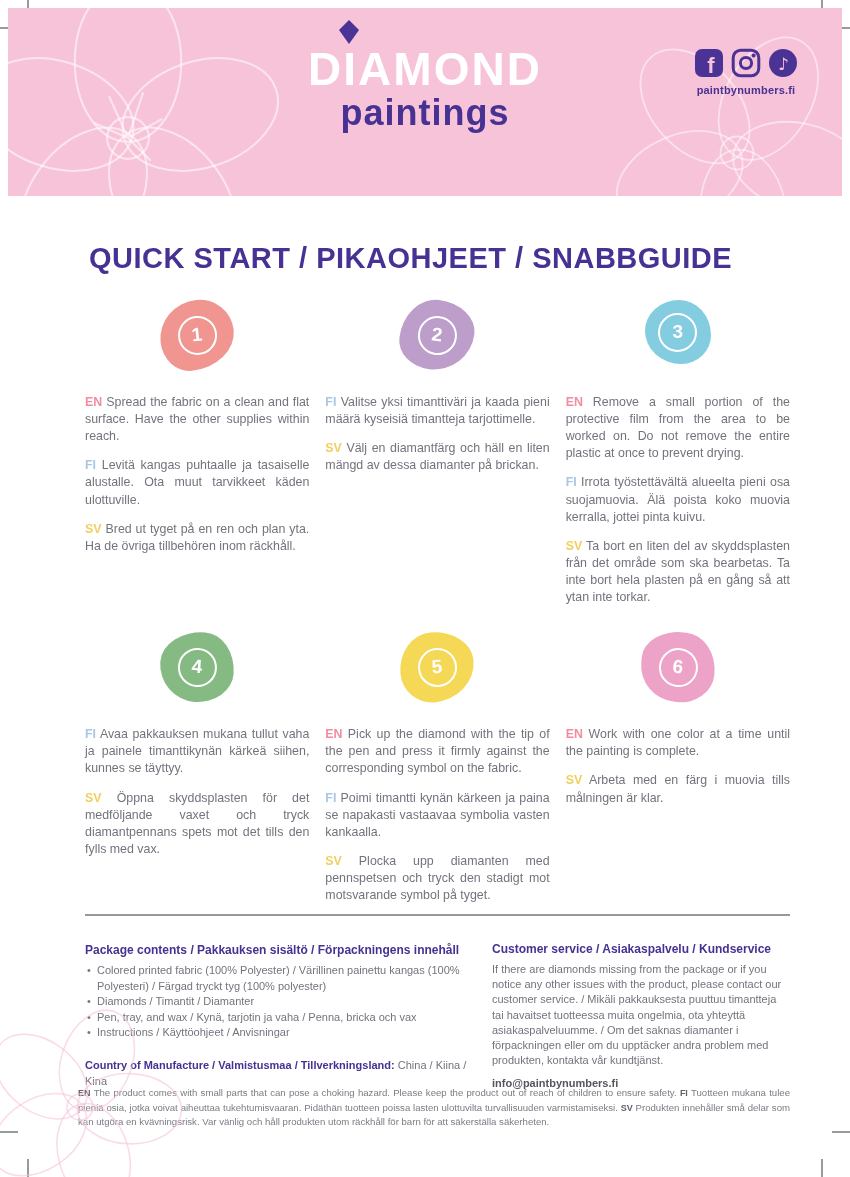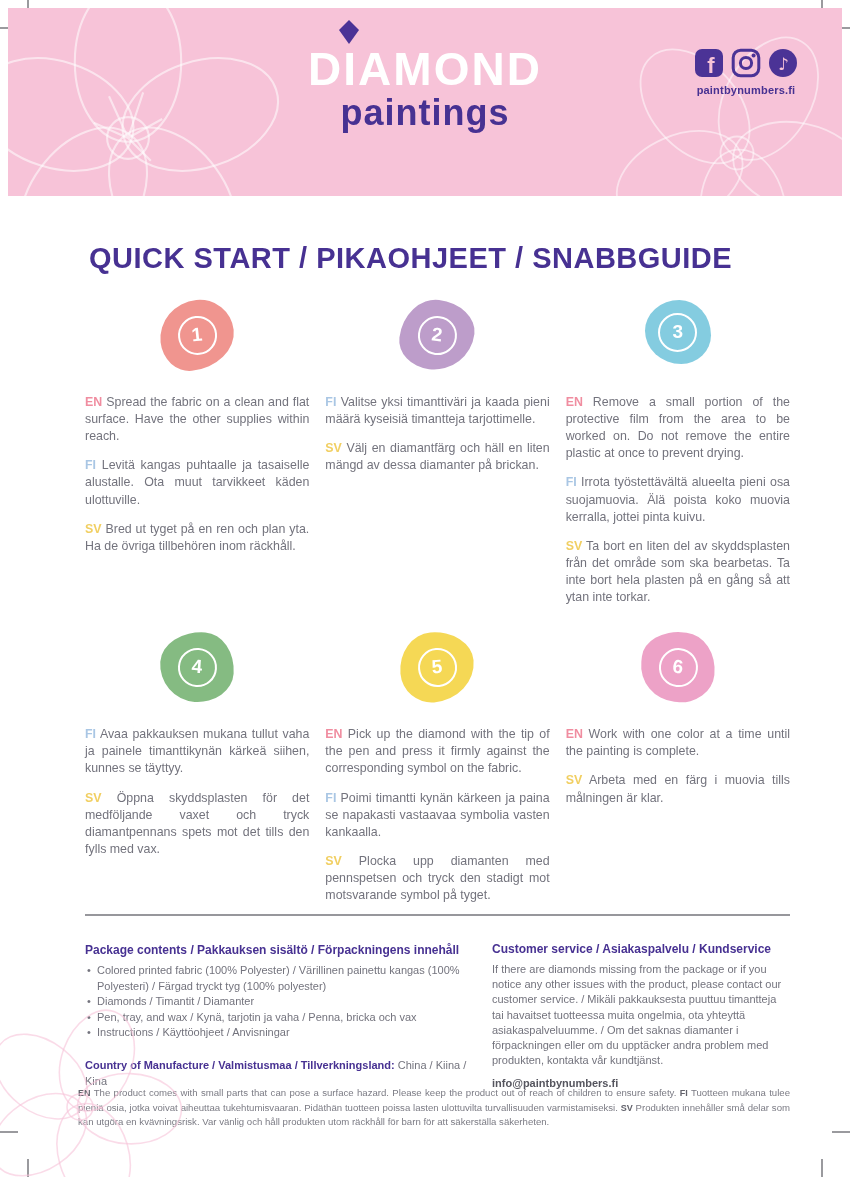--- a/index.html
+++ b/index.html
@@ -234,21 +234,21 @@
     </div>
     <div class="cs">
       <h2 class="sec-h purple">Customer service / Asiakaspalvelu / Kundservice</h2>
       <p class="cs-body">If there are diamonds missing from the package or if you notice any other issues with the product, please contact our customer service. / Mikäli pakkauksesta puuttuu timantteja tai havaitset tuotteessa muita ongelmia, ota yhteyttä asiakaspalveluumme. / Om det saknas diamanter i förpackningen eller om du upptäcker andra problem med produkten, kontakta vår kundtjänst.</p>
       <p class="cs-email">info@paintbynumbers.fi</p>
     </div>
   </div>
 
   <p class="footer">
     <span class="flab">EN</span>
-    <span>The product comes with small parts that can pose a surface hazard. Please keep the product out of reach of children to ensure safety.</span>
+    <span>The product comes with small parts that can pose a choking hazard. Please keep the product out of reach of children to ensure safety.</span>
     <span class="flab">FI</span>
     <span>Tuotteen mukana tulee pieniä osia, jotka voivat aiheuttaa tukehtumisvaaran. Pidäthän tuotteen poissa lasten ulottuvilta turvallisuuden varmistamiseksi.</span>
     <span class="flab">SV</span>
     <span>Produkten innehåller små delar som kan utgöra en kvävningsrisk. Var vänlig och håll produkten utom räckhåll för barn för att säkerställa säkerheten.</span>
   </p>
 
   <svg class="flower fl-bottom" viewBox="0 0 200 200">
     <g fill="none" stroke="#f7c3d8" stroke-opacity="0.6" stroke-width="1.2">
       <ellipse cx="100" cy="62" rx="27" ry="40" transform="rotate(20 100 100)"></ellipse>
       <ellipse cx="100" cy="62" rx="27" ry="40" transform="rotate(92 100 100)"></ellipse>

